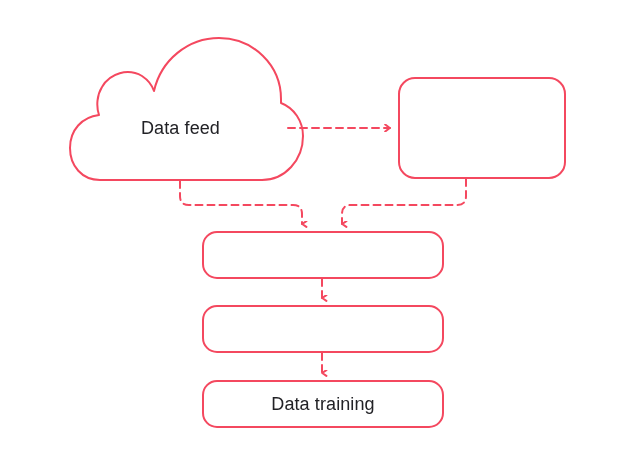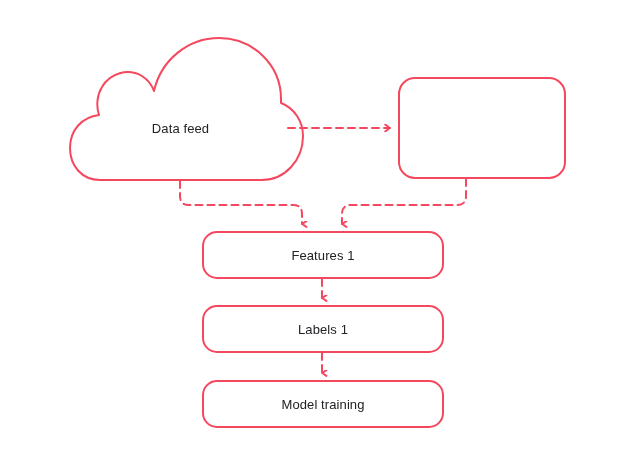--- a/index.html
+++ b/index.html
@@ -26,21 +26,21 @@
     width: 644px;
     height: 470px;
   }
   .node-label {
     position: absolute;
     display: flex;
     align-items: center;
     justify-content: center;
     color: #222226;
     font-family: "Liberation Sans", sans-serif;
-    font-size: 13px;
+    font-size: 18px;
     letter-spacing: 0.1px;
     white-space: nowrap;
     pointer-events: none;
   }
   #label-data-feed   { left: 78px;  top: 106px; width: 205px; height: 44px; }
   #label-aggregates  { left: 399px; top: 106px; width: 166px; height: 44px; }
   #label-features    { left: 203px; top: 232px; width: 240px; height: 46px; }
   #label-labels      { left: 203px; top: 306px; width: 240px; height: 46px; }
   #label-training    { left: 203px; top: 381px; width: 240px; height: 46px; }
 </style>
@@ -97,19 +97,17 @@
     <path d="M 466 179 L 466 196 Q 466 205 457 205 L 351 205 Q 342 205 342 214 L 342 224" fill="none" stroke="#f4485f" stroke-width="2" stroke-dasharray="7 5" stroke-linecap="round" marker-end="url(#arrowhead)"></path>
 
     <path d="M 322 279 L 322 298" fill="none" stroke="#f4485f" stroke-width="2" stroke-dasharray="7 5" stroke-linecap="round" marker-end="url(#arrowhead)"></path>
 
     <path d="M 322 353 L 322 373" fill="none" stroke="#f4485f" stroke-width="2" stroke-dasharray="7 5" stroke-linecap="round" marker-end="url(#arrowhead)"></path>
   </svg>
 
   <div class="node-label" id="label-data-feed">Data feed</div>
 
 
-  <div class="node-label" id="label-features">Features 1</div>
 
-  <div class="node-label" id="label-labels">Labels 1</div>
 
-  <div class="node-label" id="label-training">Model training</div>
+  <div class="node-label" id="label-training">Data training</div>
 
 </div>
 
 </body></html>

